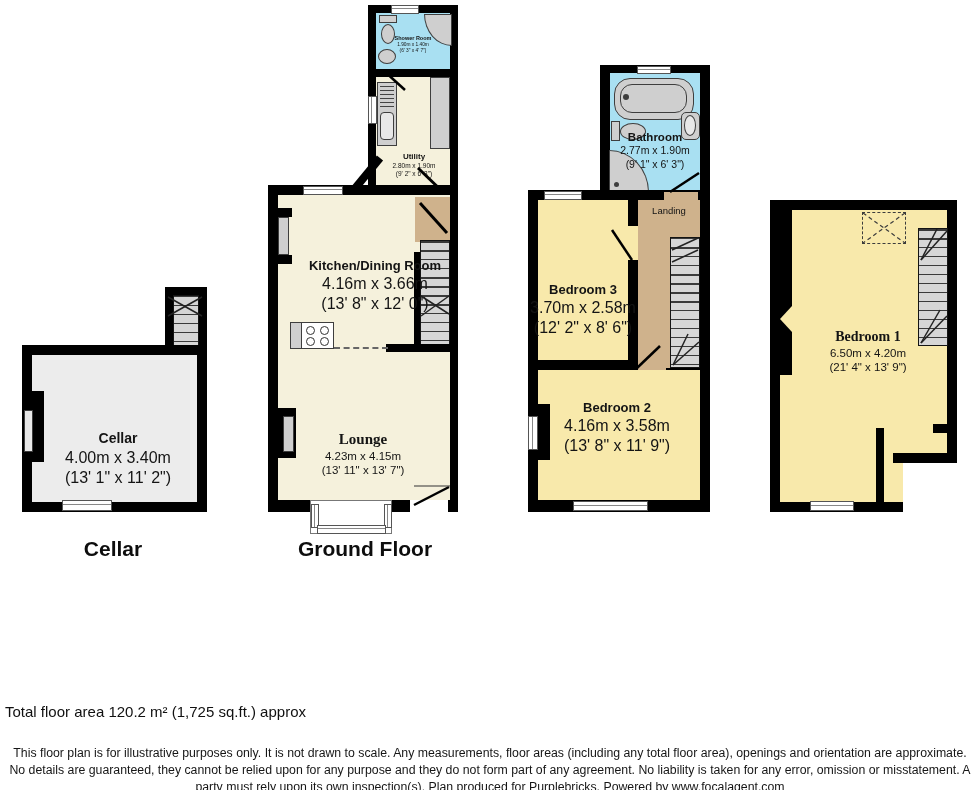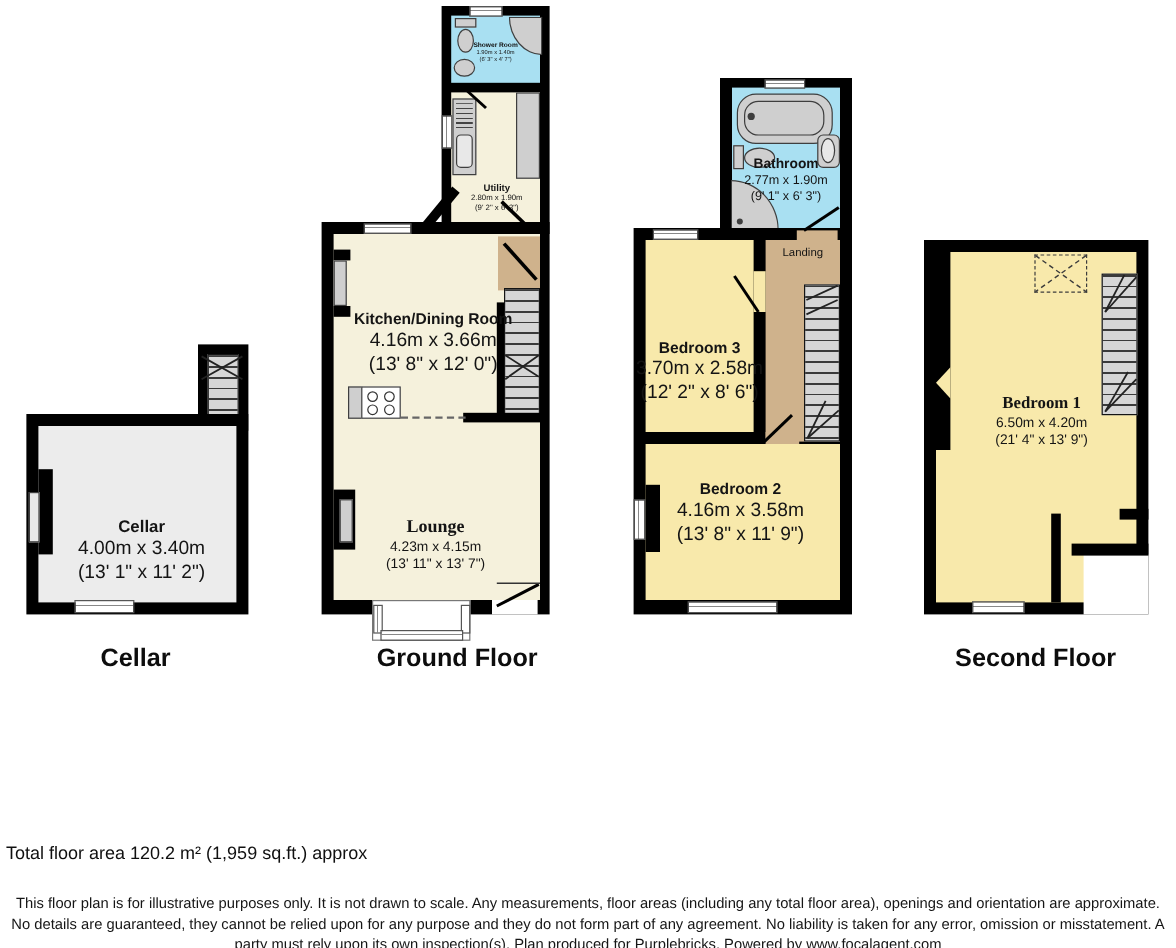--- a/index.html
+++ b/index.html
@@ -121,21 +121,21 @@
     <div class="rlabel lbl-xs" style="left:380px;top:35px;width:66px;">
       <div class="nm">Shower Room</div>
       <div class="dm">1.90m x 1.40m</div>
       <div class="dm">(6' 3" x 4' 7")</div>
     </div>
     <div class="rlabel lbl-ut" style="left:385px;top:152px;width:58px;">
       <div class="nm">Utility</div>
       <div class="dm">2.80m x 1.90m</div>
       <div class="dm">(9' 2" x 6' 3")</div>
     </div>
-    <div class="rlabel lbl-md" style="left:286px;top:258px;width:150px;">
+    <div class="rlabel lbl-md" style="left:300px;top:258px;width:150px;">
       <div class="nm">Kitchen/Dining Room</div>
       <div class="dm">4.16m x 3.66m</div>
       <div class="dm">(13' 8" x 12' 0")</div>
     </div>
     <div class="rlabel lbl-lg" style="left:290px;top:430px;width:146px;">
       <div class="nm">Lounge</div>
       <div class="dm">4.23m x 4.15m</div>
       <div class="dm">(13' 11" x 13' 7")</div>
     </div>
   </div>
@@ -235,19 +235,18 @@
     <line x1="921" y1="260" x2="947" y2="231" stroke="#222" stroke-width="1.5"></line>
     <line x1="921" y1="260" x2="937" y2="229" stroke="#222" stroke-width="1.5"></line>
     <line x1="921" y1="343" x2="947" y2="316" stroke="#222" stroke-width="1.5"></line>
     <line x1="921" y1="343" x2="940" y2="310" stroke="#222" stroke-width="1.5"></line>
 
     <line x1="863" y1="213" x2="905" y2="243" stroke="#3c3c3c" stroke-width="1.2" stroke-dasharray="4 3"></line>
     <line x1="905" y1="213" x2="863" y2="243" stroke="#3c3c3c" stroke-width="1.2" stroke-dasharray="4 3"></line>
   </svg>
 
   <div class="floor-name" style="left:43px;top:537px;width:140px;">Cellar</div>
-  <div class="floor-name" style="left:291px;top:537px;width:180px;">Ground Floor</div>
-  <div class="floor-name" style="left:773px;top:537px;width:180px;">Second Floor</div>
-
-  <div id="total-area">Total floor area 120.2 m² (1,959 sq.ft.) approx</div>
+  <div class="floor-name" style="left:275px;top:537px;width:180px;">Ground Floor</div>
+
+  <div id="total-area">Total floor area 120.2 m² (1,725 sq.ft.) approx</div>
   <div id="disclaimer">This floor plan is for illustrative purposes only. It is not drawn to scale. Any measurements, floor areas (including any total floor area), openings and orientation are approximate. No details are guaranteed, they cannot be relied upon for any purpose and they do not form part of any agreement. No liability is taken for any error, omission or misstatement. A party must rely upon its own inspection(s). Plan produced for Purplebricks. Powered by www.focalagent.com</div>
 
 </div>
 
 </body></html>

